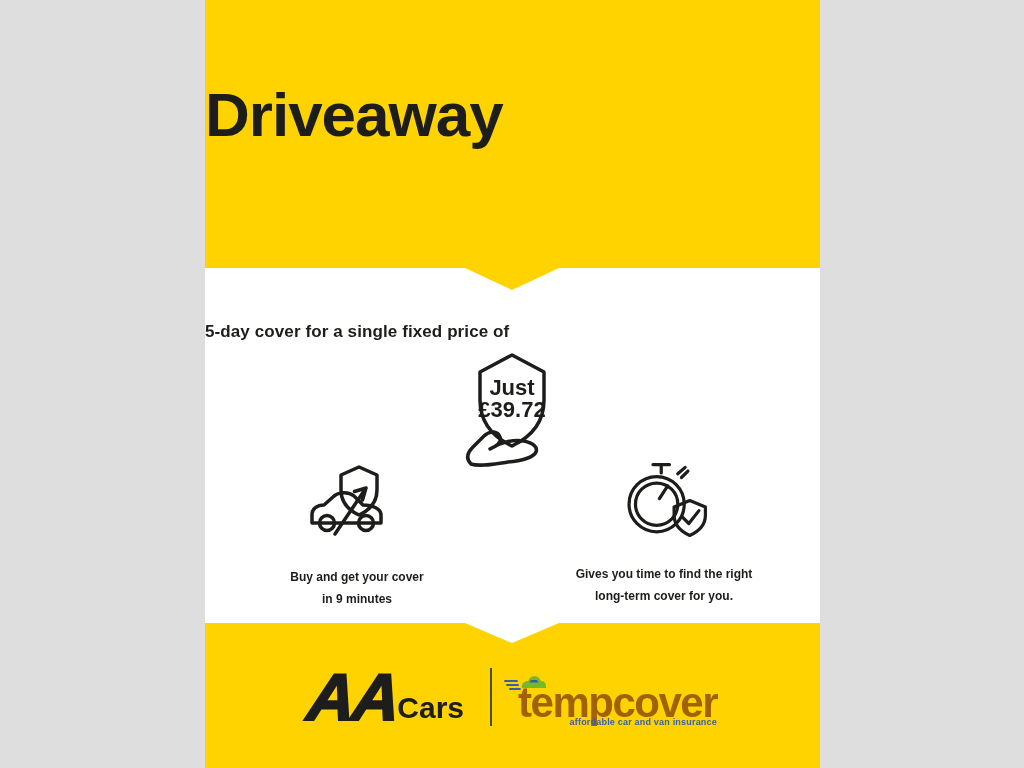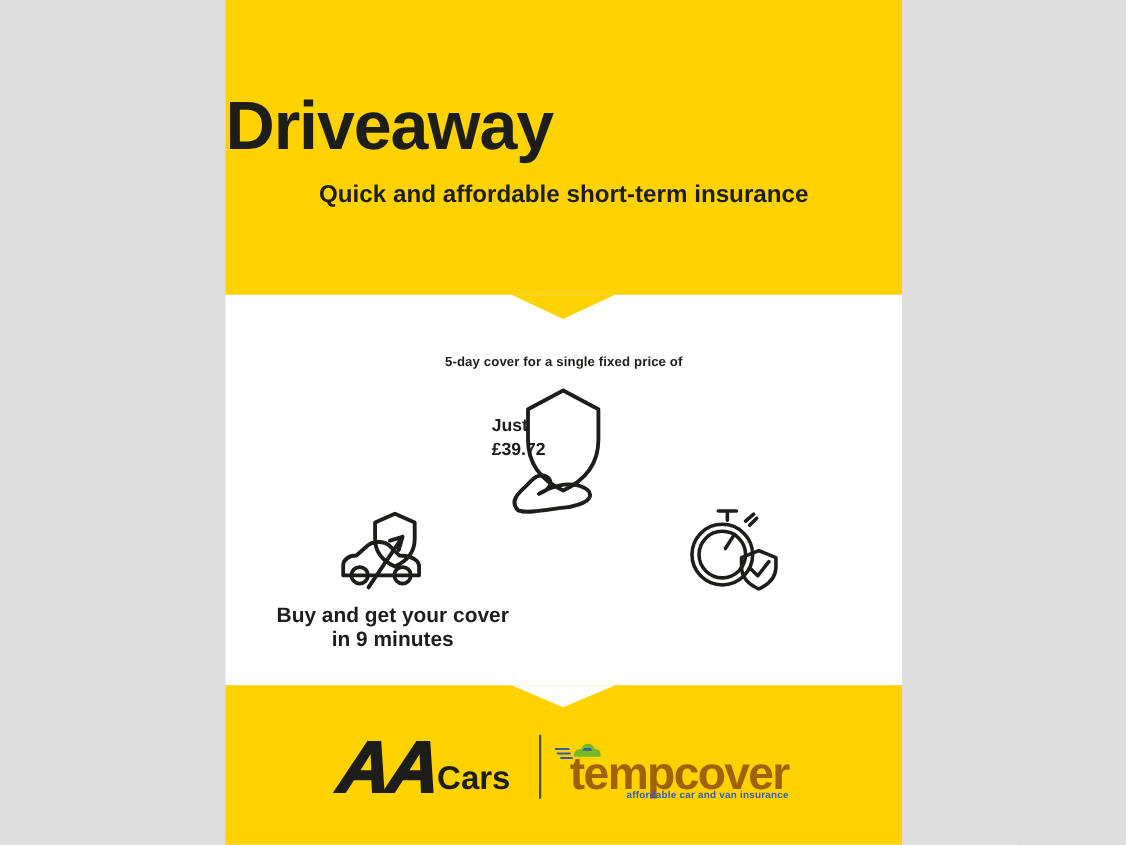--- a/index.html
+++ b/index.html
@@ -12,32 +12,32 @@
   .chevron-yellow{position:absolute;left:465px;top:268px;width:0;height:0;
     border-left:47px solid transparent;border-right:47px solid transparent;border-top:22px solid #ffd300;}
   .chevron-white{position:absolute;left:465px;top:623px;width:0;height:0;
     border-left:47px solid transparent;border-right:47px solid transparent;border-top:20px solid #ffffff;}
   
   .title{position:absolute;left:205px;top:84px;width:615px;
          font-size:62px;font-weight:700;letter-spacing:-1px;line-height:1;}
   .subtitle{position:absolute;left:205px;top:164px;width:615px;text-align:center;
             font-size:22px;font-weight:700;line-height:1.2;}
   
-  .intro{position:absolute;left:205px;top:322px;width:615px;text-align:center;
-         font-size:12px;font-weight:600;letter-spacing:.1px;}
+  .intro{position:absolute;left:205px;top:322px;width:615px;
+         font-size:17px;font-weight:600;letter-spacing:.1px;}
   .badge{position:absolute;left:447px;top:350px;width:130px;height:120px;}
   .badge svg{position:absolute;left:0;top:0;}
-  .badge-text{position:absolute;left:0;right:0;top:27px;
-              font-size:16px;font-weight:700;line-height:22px;}
+  .badge-text{position:absolute;left:0;right:0;top:27px;text-align:center;
+              font-size:22px;font-weight:700;line-height:22px;}
   .badge-text span{display:block;}
   
   .feature{position:absolute;text-align:center;}
   .feature-left{left:247px;top:464px;width:220px;}
   .feature-right{left:534px;top:460px;width:260px;}
-  .feature-caption{margin-top:0;font-size:19px;font-weight:600;line-height:22px;}
+  .feature-caption{margin-top:18px;font-size:12px;font-weight:600;line-height:22px;}
   .feature-caption span{display:block;}
   
   .footer{position:absolute;left:205px;top:658px;width:615px;height:72px;
           display:flex;justify-content:center;align-items:flex-end;}
   .aa-block{display:flex;align-items:flex-end;}
   .aa-text{font-size:66px;font-weight:700;font-style:italic;line-height:1;letter-spacing:-3px;
            -webkit-text-stroke:2px #1d1d1b;transform:skewX(-6deg);}
   .cars-text{font-size:30px;font-weight:700;line-height:1;margin-bottom:7px;}
   .logo-divider{width:2px;height:58px;background:#4b4b44;margin:0 26px 4px 26px;}
   .tc-block{position:relative;margin-bottom:3px;}
@@ -52,21 +52,20 @@
 
 <div class="stage">
 
   <div class="band-top"></div>
   <div class="band-mid"></div>
   <div class="band-bottom"></div>
   <div class="chevron-yellow"></div>
   <div class="chevron-white"></div>
 
   <div class="title">Driveaway</div>
-  <div class="subtitle">Quick and affordable short-term insurance</div>
 
   <div class="intro">5-day cover for a single fixed price of</div>
 
   <div class="badge">
     <svg width="130" height="120" viewBox="0 0 130 120">
       <path class="icon-stroke" stroke-width="4" d="M65 5 L97 22 L97 50 C97 71 86 86 65 96 C44 86 33 71 33 50 L33 22 Z"></path>
       <path class="icon-stroke" stroke-width="4" fill="#ffffff" d="M24 114 C19 109 20 103 26 97 L37 86 C42 81 49 81 52 85 C55 89 53 94 47 97 L43 99 C54 92 67 89 77 91 C86 93 91 97 89 102 C87 107 75 111 61 112 C47 114 32 117 24 114 Z"></path>
     </svg>
     <div class="badge-text">
       <span>Just</span>
@@ -90,20 +89,24 @@
 
   <div class="feature feature-right">
     <svg width="92" height="81" viewBox="0 0 100 88">
       <path class="icon-stroke" d="M38 5 L56 5 M47 5 L47 14 M65 15 L73 8 M69 19 L76 12"></path>
       <circle class="icon-stroke" cx="42" cy="48" r="30"></circle>
       <circle class="icon-stroke" cx="42" cy="48" r="23"></circle>
       <path class="icon-stroke" d="M45 42 L54 28"></path>
       <path class="icon-stroke" fill="#ffffff" d="M78 44 L95 51 L95 60 C95 70 89 77 78 82 C67 77 61 70 61 60 L61 51 Z"></path>
       <path class="icon-stroke" d="M70 62 L77 69 L88 55"></path>
     </svg>
+    <div class="feature-caption">
+      <span>Gives you time to find the right</span>
+      <span>long-term cover for you.</span>
+    </div>
   </div>
 
   <div class="footer">
     <div class="aa-block">
       <span class="aa-text">AA</span>
       <span class="cars-text">Cars</span>
     </div>
     <div class="logo-divider"></div>
     <div class="tc-block">
       <svg class="tc-car" width="46" height="18" viewBox="0 0 46 18">

